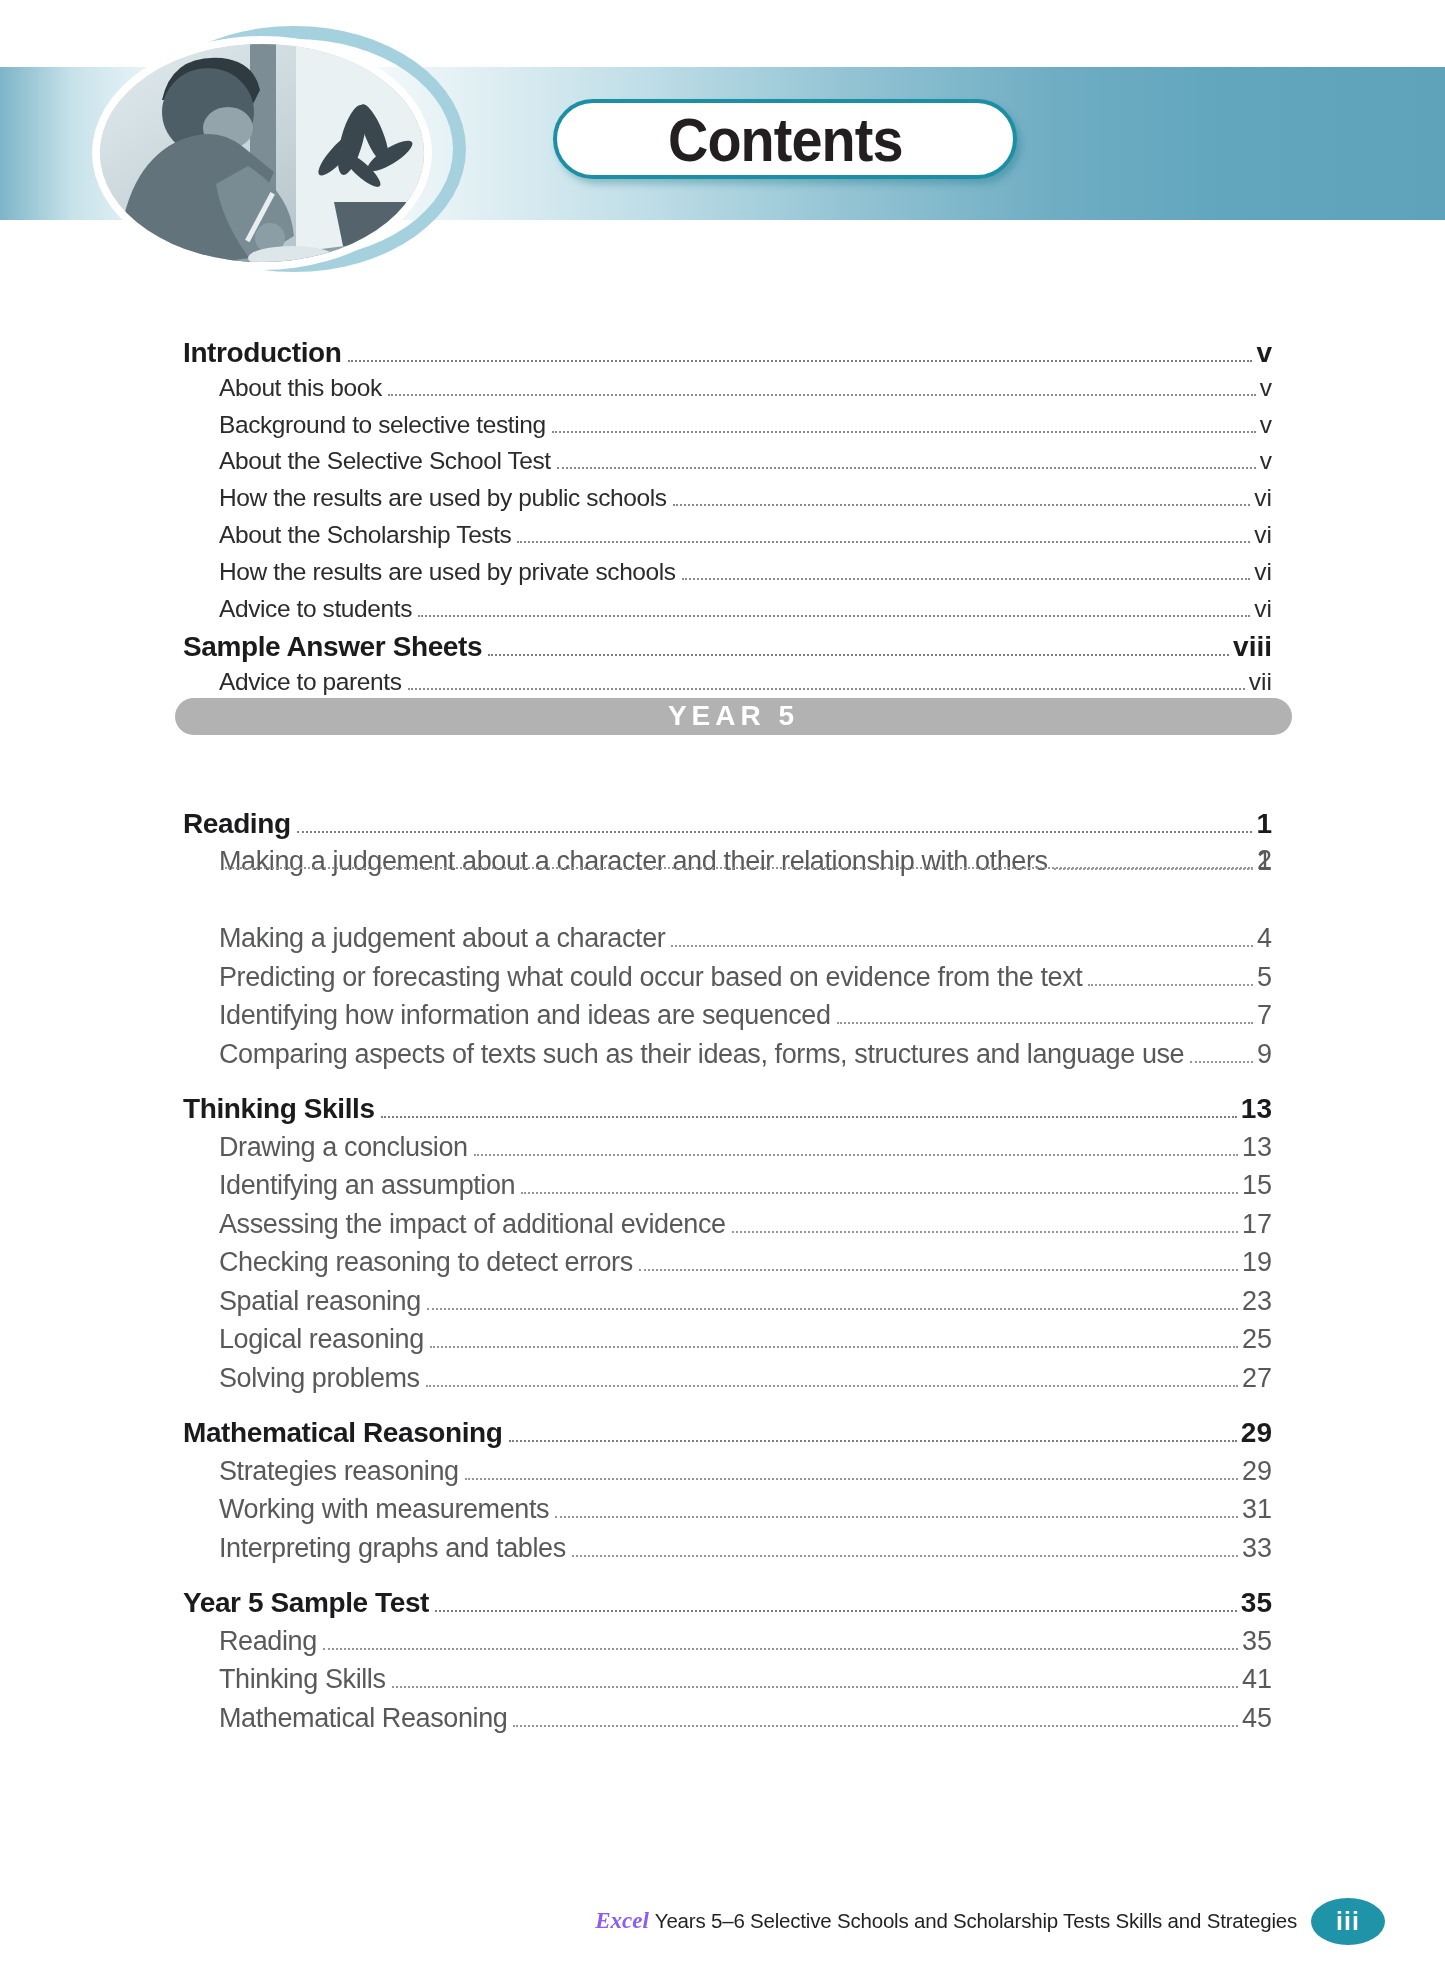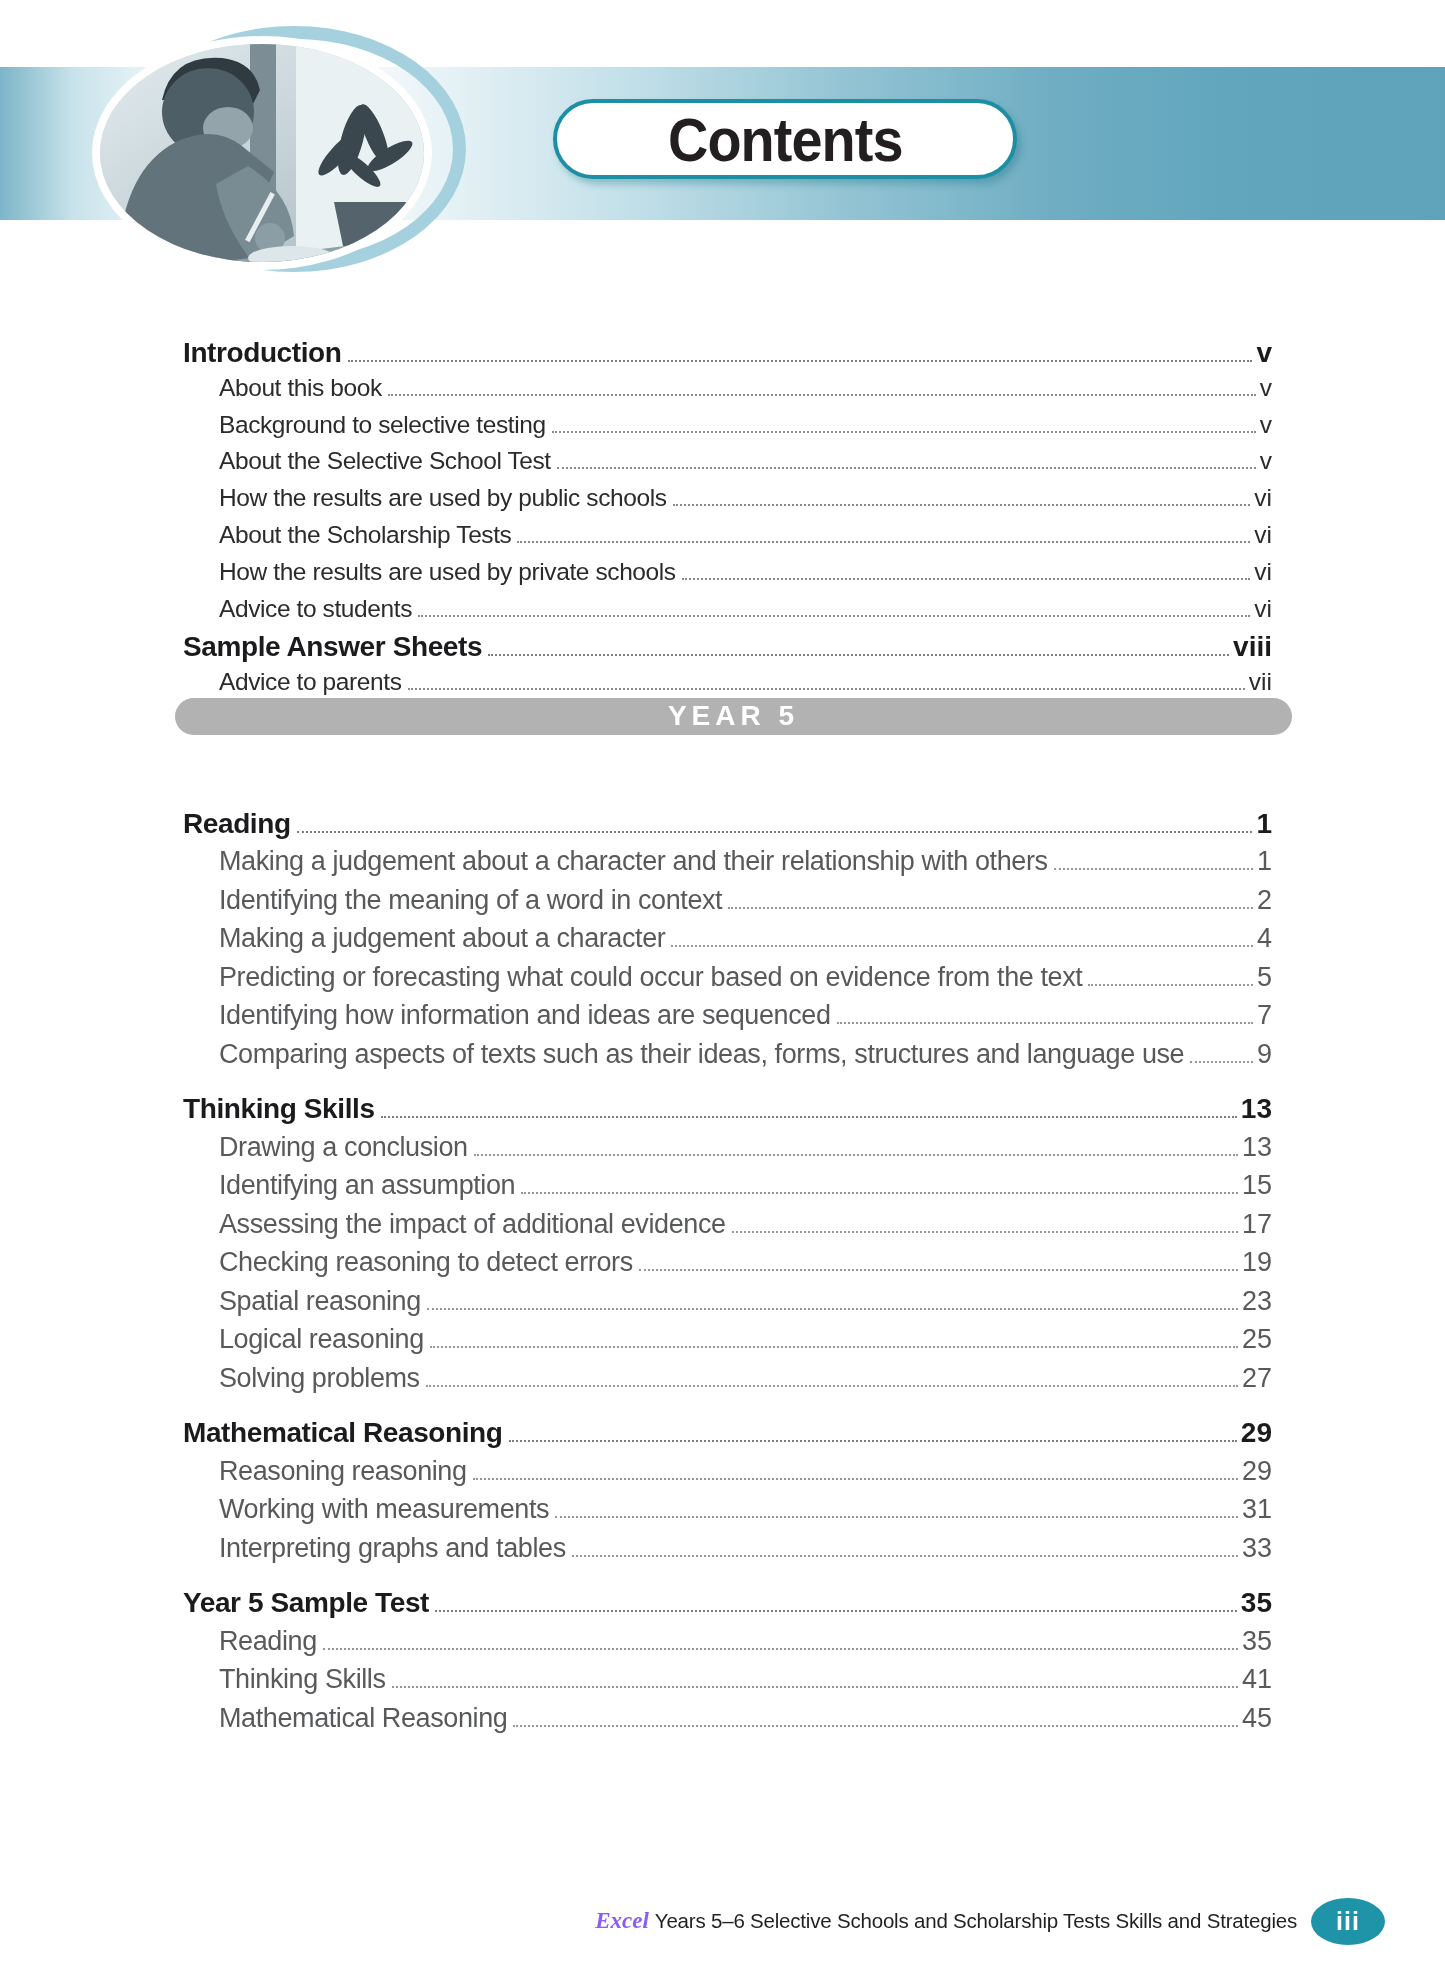--- a/index.html
+++ b/index.html
@@ -196,21 +196,20 @@
           <span class="toc-label">Reading</span>
           <span class="toc-leader"></span>
           <span class="toc-page">1</span>
         </div>
         <div class="toc-row y5i">
           <span class="toc-label">Making a judgement about a character and their relationship with others</span>
           <span class="toc-leader"></span>
           <span class="toc-page">1</span>
         </div>
         <div class="toc-row y5i">
-          <span class="toc-label">Identifying the meaning of a word in context</span>
           <span class="toc-leader"></span>
           <span class="toc-page">2</span>
         </div>
         <div class="toc-row y5i">
           <span class="toc-label">Making a judgement about a character</span>
           <span class="toc-leader"></span>
           <span class="toc-page">4</span>
         </div>
         <div class="toc-row y5i">
           <span class="toc-label">Predicting or forecasting what could occur based on evidence from the text</span>
@@ -266,21 +265,21 @@
           <span class="toc-label">Solving problems</span>
           <span class="toc-leader"></span>
           <span class="toc-page">27</span>
         </div>
         <div class="toc-row lvl1 section-head">
           <span class="toc-label">Mathematical Reasoning</span>
           <span class="toc-leader"></span>
           <span class="toc-page">29</span>
         </div>
         <div class="toc-row y5i">
-          <span class="toc-label">Reasoning reasoning</span>
+          <span class="toc-label">Strategies reasoning</span>
           <span class="toc-leader"></span>
           <span class="toc-page">29</span>
         </div>
         <div class="toc-row y5i">
           <span class="toc-label">Working with measurements</span>
           <span class="toc-leader"></span>
           <span class="toc-page">31</span>
         </div>
         <div class="toc-row y5i">
           <span class="toc-label">Interpreting graphs and tables</span>

